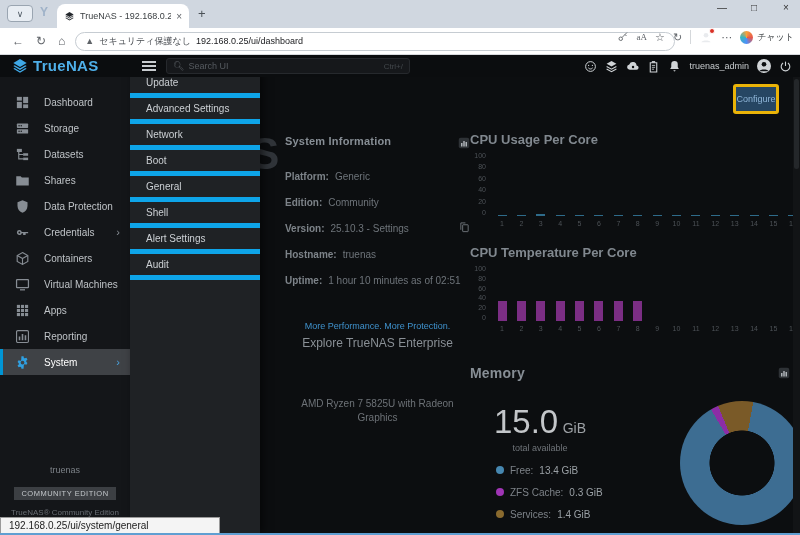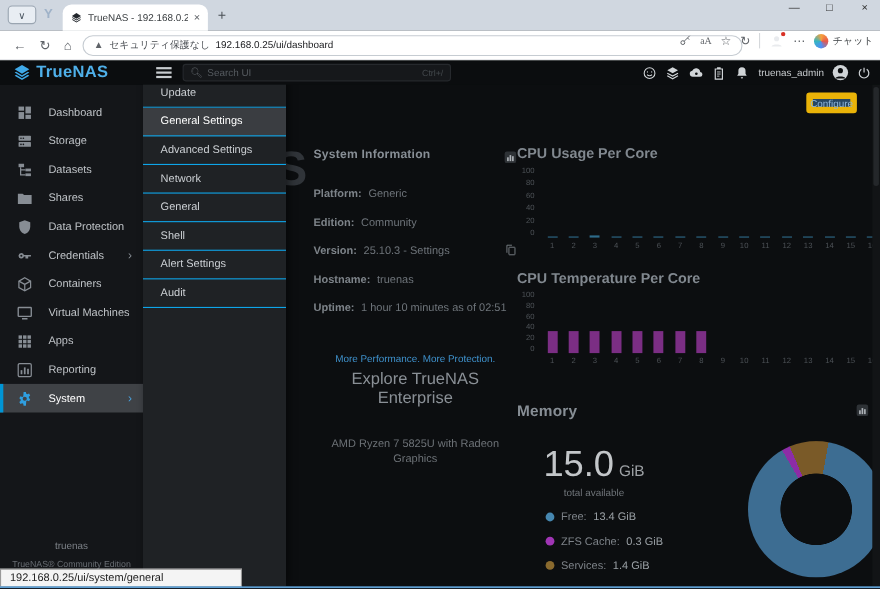--- a/index.html
+++ b/index.html
@@ -71,41 +71,41 @@
   .side-item.active .s-icon { color:#2f9fe0; }
   .side-item.active .s-label { color:#ffffff; }
   .side-item.active .s-chev { color:#4aa3e0; }
   .side-footer { position:absolute; left:0; bottom:16px; width:130px; text-align:center; }
   .sf-host { font-size:9px; color:#7c8187; margin-bottom:7px; }
   .sf-badge { display:inline-block; background:#3c3f43; color:#c3c7cb; font-size:7.5px; letter-spacing:0.5px; padding:2px 7px; margin-bottom:8px; }
   .sf-edition { font-size:8px; color:#686d73; }
 
   
   .submenu { position:absolute; left:130px; top:17px; width:130px; height:461px; background:#1f2225; z-index:50; box-shadow:3px 0 8px rgba(0,0,0,0.55); }
-  .menu-item { height:26px; display:flex; align-items:center; padding-left:16px; font-size:10px; color:#ccd0d4; border-bottom:1px solid #0ea5e9; cursor:pointer; }
+  .menu-item { height:26px; display:flex; align-items:center; padding-left:16px; font-size:10px; color:#ccd0d4; border-bottom:5px solid #0ea5e9; cursor:pointer; }
   .menu-item.active { background:#3a3d41; color:#ffffff; }
 
   
   .main { position:absolute; left:130px; top:22px; width:662px; height:456px; z-index:10; }
   .bg-letter { position:absolute; left:120px; top:52px; font-size:44px; font-weight:bold; color:#303439; }
-  .configure-btn { position:absolute; left:603px; top:7px; width:46px; height:19px; background:#264663; border:6px solid #eab308; border-radius:3px; color:#8fb6d9; font-size:9px; display:flex; align-items:center; justify-content:center; cursor:pointer; }
+  .configure-btn { position:absolute; left:603px; top:7px; width:46px; height:30px; background:#264663; border:3px solid #eab308; border-radius:3px; color:#8fb6d9; font-size:9px; display:flex; align-items:center; justify-content:center; cursor:pointer; }
 
   .sysinfo { position:absolute; left:155px; top:58px; width:185px; }
   .panel-title { font-size:11px; font-weight:bold; color:#878e95; letter-spacing:0.2px; }
   .panel-chart-ico { position:absolute; right:0; top:2px; width:12px; height:12px; }
   .panel-chart-ico svg { width:12px; height:12px; display:block; }
   .si-rows { margin-top:24px; }
   .si-row { position:relative; height:26px; display:flex; align-items:baseline; gap:6px; }
   .si-label { font-size:10px; font-weight:bold; color:#7d8389; }
   .si-value { font-size:10px; color:#6e747a; }
   .si-copy { position:absolute; right:0; top:-2px; width:11px; height:13px; }
   .si-copy svg { width:11px; height:13px; display:block; }
   .si-links { margin-top:20px; text-align:center; }
   .si-link1 { font-size:9px; color:#3f92cd; margin-bottom:5px; }
-  .si-link2 { font-size:15px; color:#8a9096; }
+  .si-link2 { font-size:12px; color:#8a9096; }
 
   .chart { position:absolute; width:335px; }
   .chart-usage { left:340px; top:55px; }
   .chart-temp  { left:340px; top:168px; }
   .chart-title { font-size:13px; font-weight:bold; color:#81888f; margin-bottom:5px; }
   .chart-body { display:flex; }
   .ylabels { width:20px; display:flex; flex-direction:column; justify-content:space-between; font-size:7px; color:#4d5257; text-align:right; padding-right:4px; }
   .plot { flex:1; display:flex; align-items:flex-end; justify-content:space-between; padding:0 4px; }
   .slot { width:16px; display:flex; justify-content:center; align-items:flex-end; height:100%; }
   .bar { width:9px; }
@@ -374,29 +374,30 @@
           <span class="s-icon">
             <svg viewBox="0 0 24 24" fill="currentColor">
               <path fill-rule="evenodd" d="M10.3 2h3.4l.5 2.6c.55.2 1.07.45 1.55.77l2.5-1 1.7 2.95-2 1.7c.05.32.08.65.08.98s-.03.66-.08.98l2 1.7-1.7 2.95-2.5-1c-.48.32-1 .58-1.55.77L13.7 22h-3.4l-.5-2.6a7.6 7.6 0 0 1-1.55-.77l-2.5 1-1.7-2.93 2-1.7A7.9 7.9 0 0 1 6 14c0-.33.03-.66.08-.98l-2-1.7 1.7-2.95 2.5 1c.48-.32 1-.58 1.55-.77zM12 9a3 3 0 1 0 0 6 3 3 0 0 0 0-6z"></path>
             </svg>
           </span>
           <span class="s-label">System</span>
           <span class="s-chev">›</span>
         </div>
         <div class="side-footer">
         <div class="sf-host">truenas</div>
+        <div><span class="sf-badge">COMMUNITY EDITION</span></div>
         <div class="sf-edition">TrueNAS® Community Edition</div>
       </div>
     </nav>
 
     <div class="submenu">
         <div class="menu-item">Update</div>
-        <div class="menu-item active">General Settings</div>
         <div class="menu-item">Advanced Settings</div>
         <div class="menu-item">Network</div>
+        <div class="menu-item">Boot</div>
         <div class="menu-item">General</div>
         <div class="menu-item">Shell</div>
         <div class="menu-item">Alert Settings</div>
         <div class="menu-item">Audit</div>
       </div>
 
     <div class="main">
       <div class="bg-letter">S</div>
       <div class="configure-btn">Configure</div>
 

